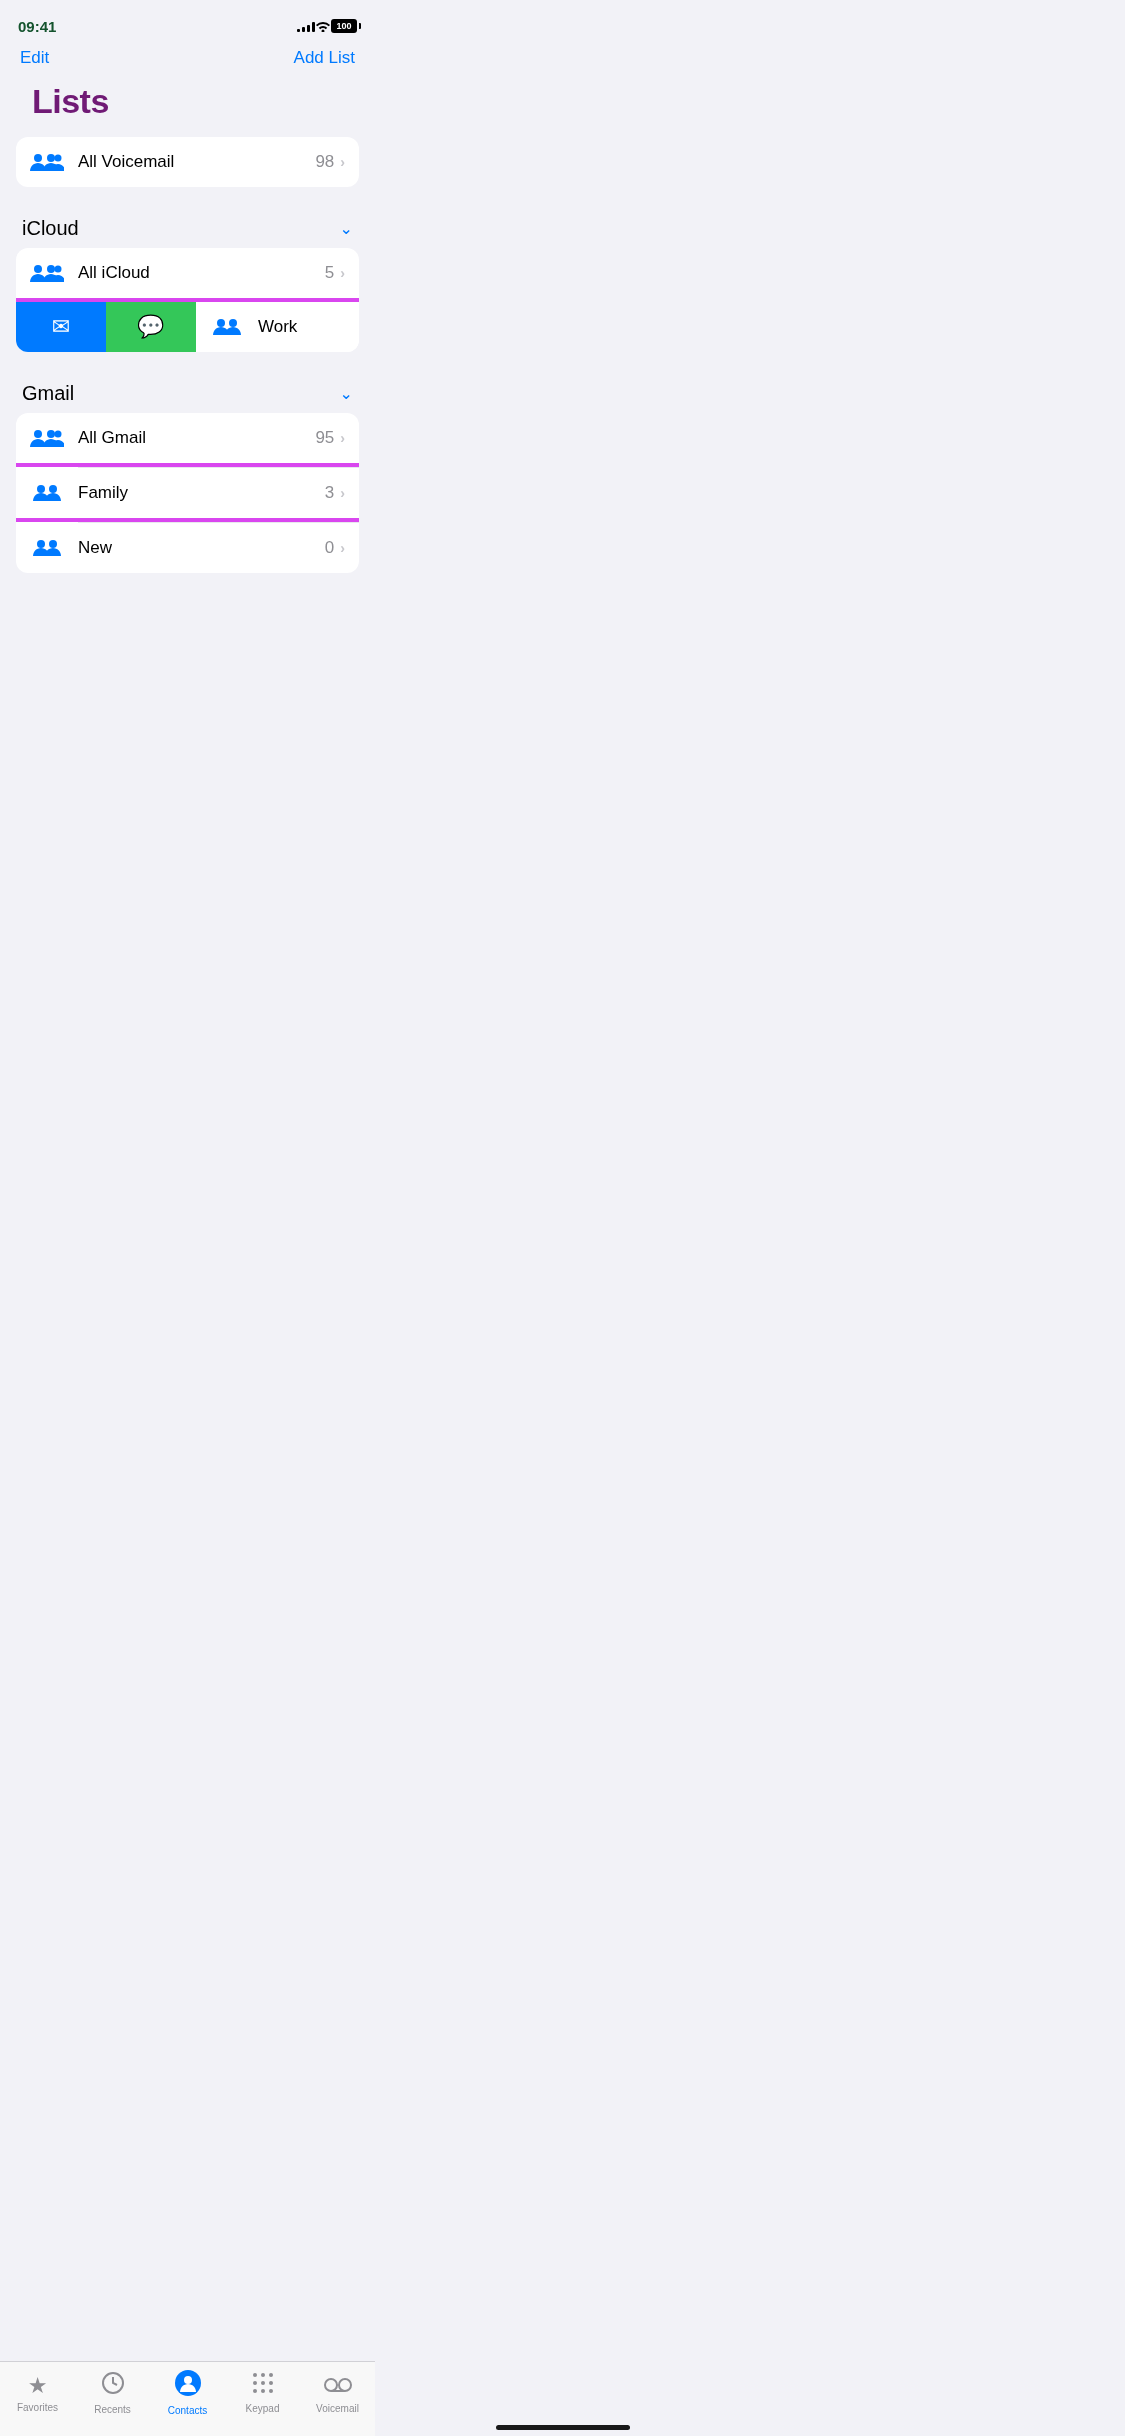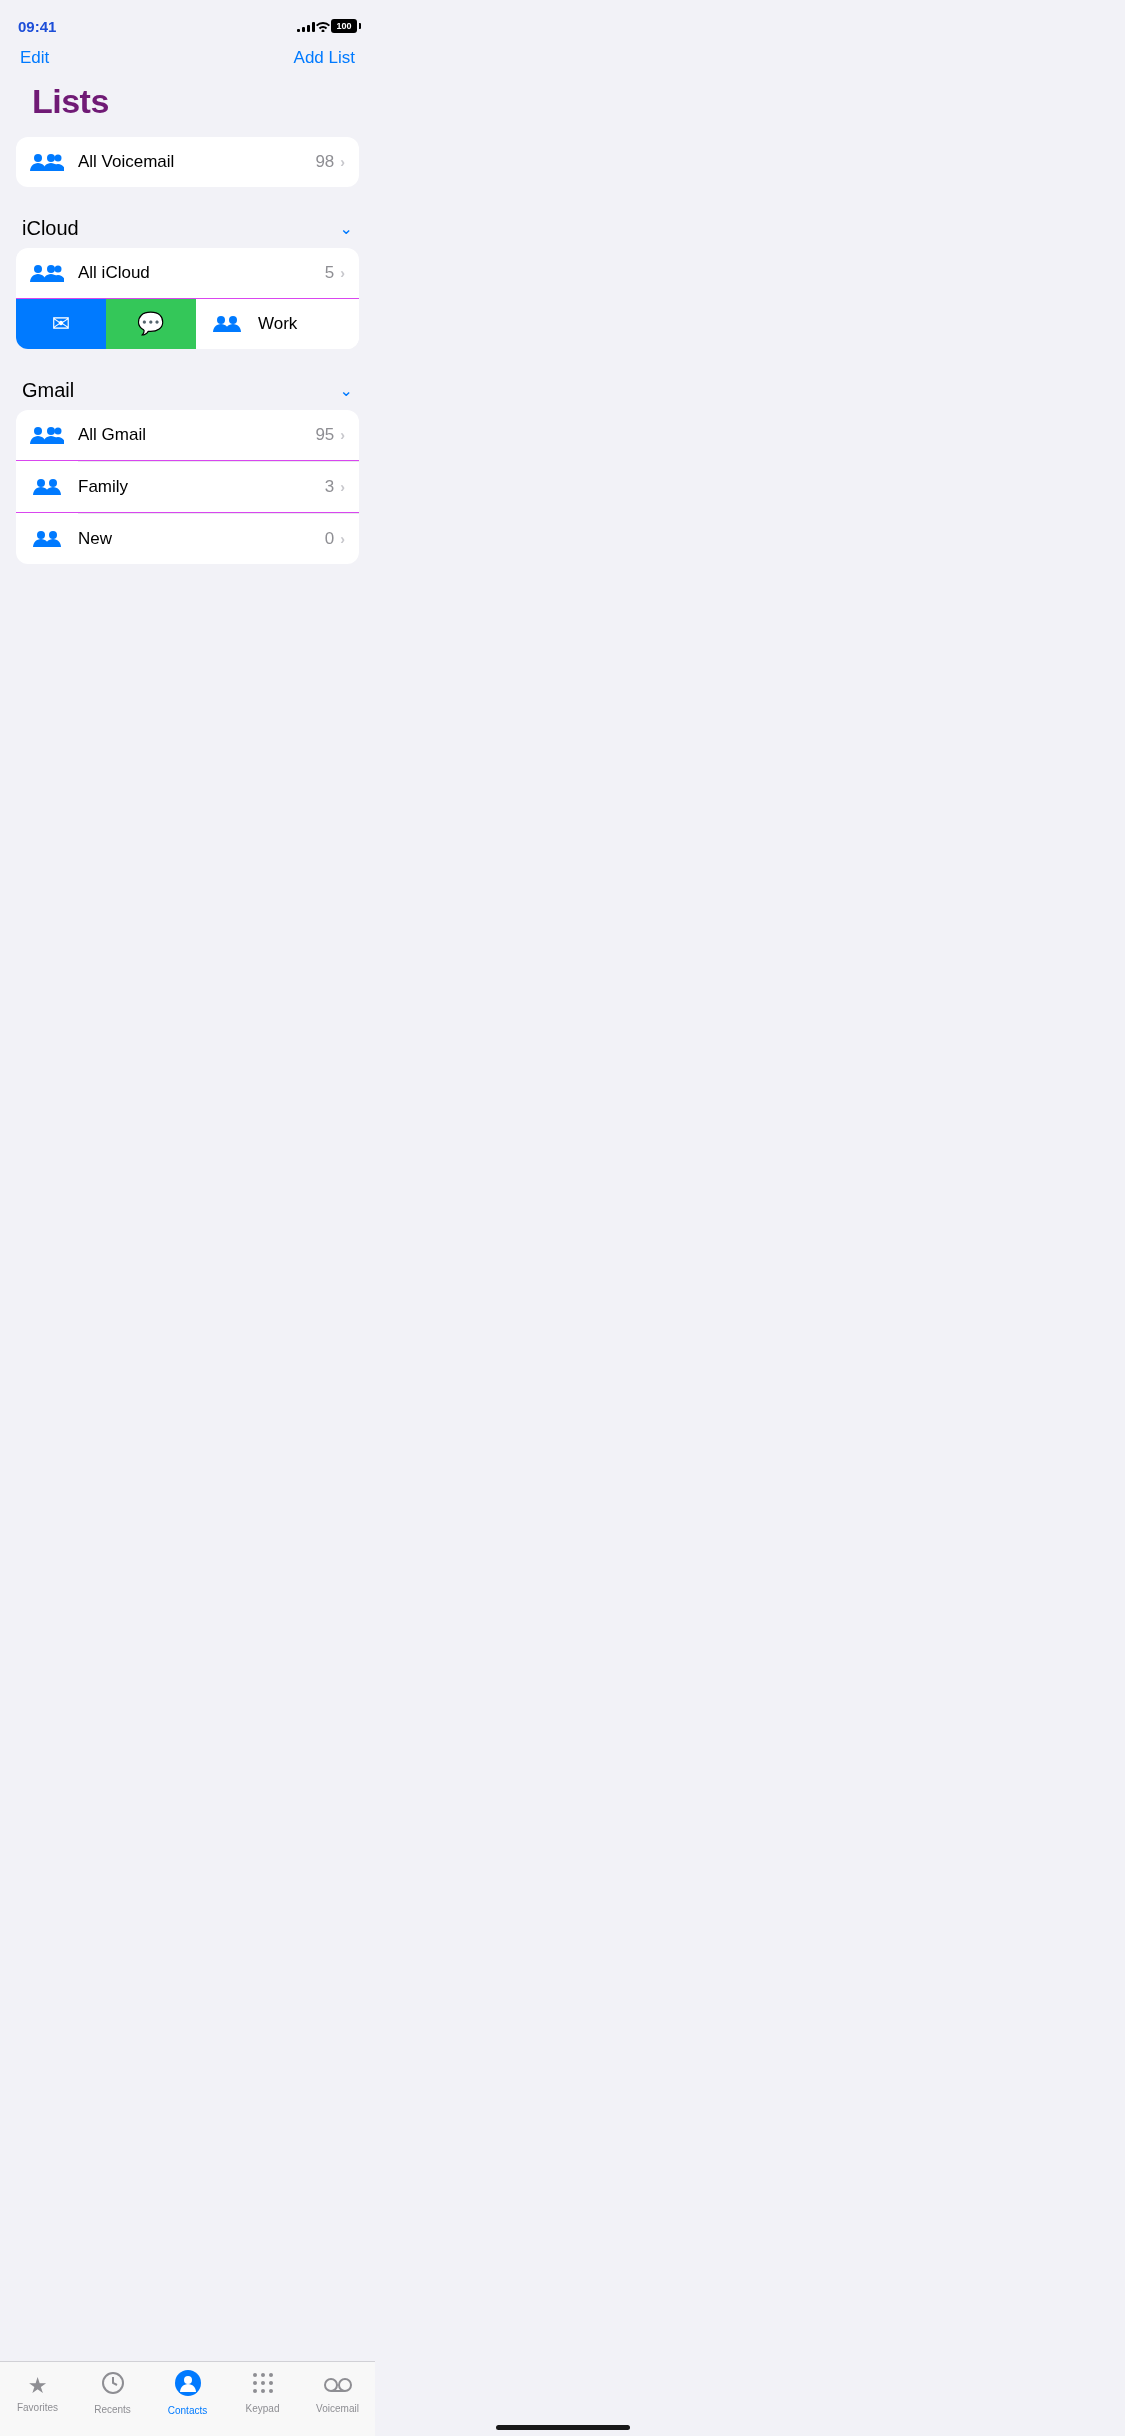--- a/index.html
+++ b/index.html
@@ -18,21 +18,21 @@
     .status-bar {
       display: flex;
       justify-content: space-between;
       align-items: center;
       padding: 14px 18px 6px 18px;
       height: 44px;
     }
     .status-time {
       font-size: 15px;
       font-weight: 600;
-      color: #1d4ed8;
+      color: #14532d;
     }
     .status-icons {
       display: flex;
       align-items: center;
       justify-content: flex-end;
     }
     .signal-bars {
       display: flex;
       align-items: flex-end;
       gap: 2px;
@@ -105,21 +105,21 @@
     
     .all-contacts-card {
       background: #fff;
       border-radius: 12px;
       margin-bottom: 20px;
     }
     .list-row {
       display: flex;
       align-items: center;
       padding: 13px 14px;
-      border-bottom: 1px solid #d946ef;
+      border-bottom: 4px solid #d946ef;
     }
     .list-row:last-child {
       border-bottom: none;
     }
     .row-icon {
       width: 34px;
       height: 24px;
       margin-right: 14px;
       display: flex;
       align-items: center;

